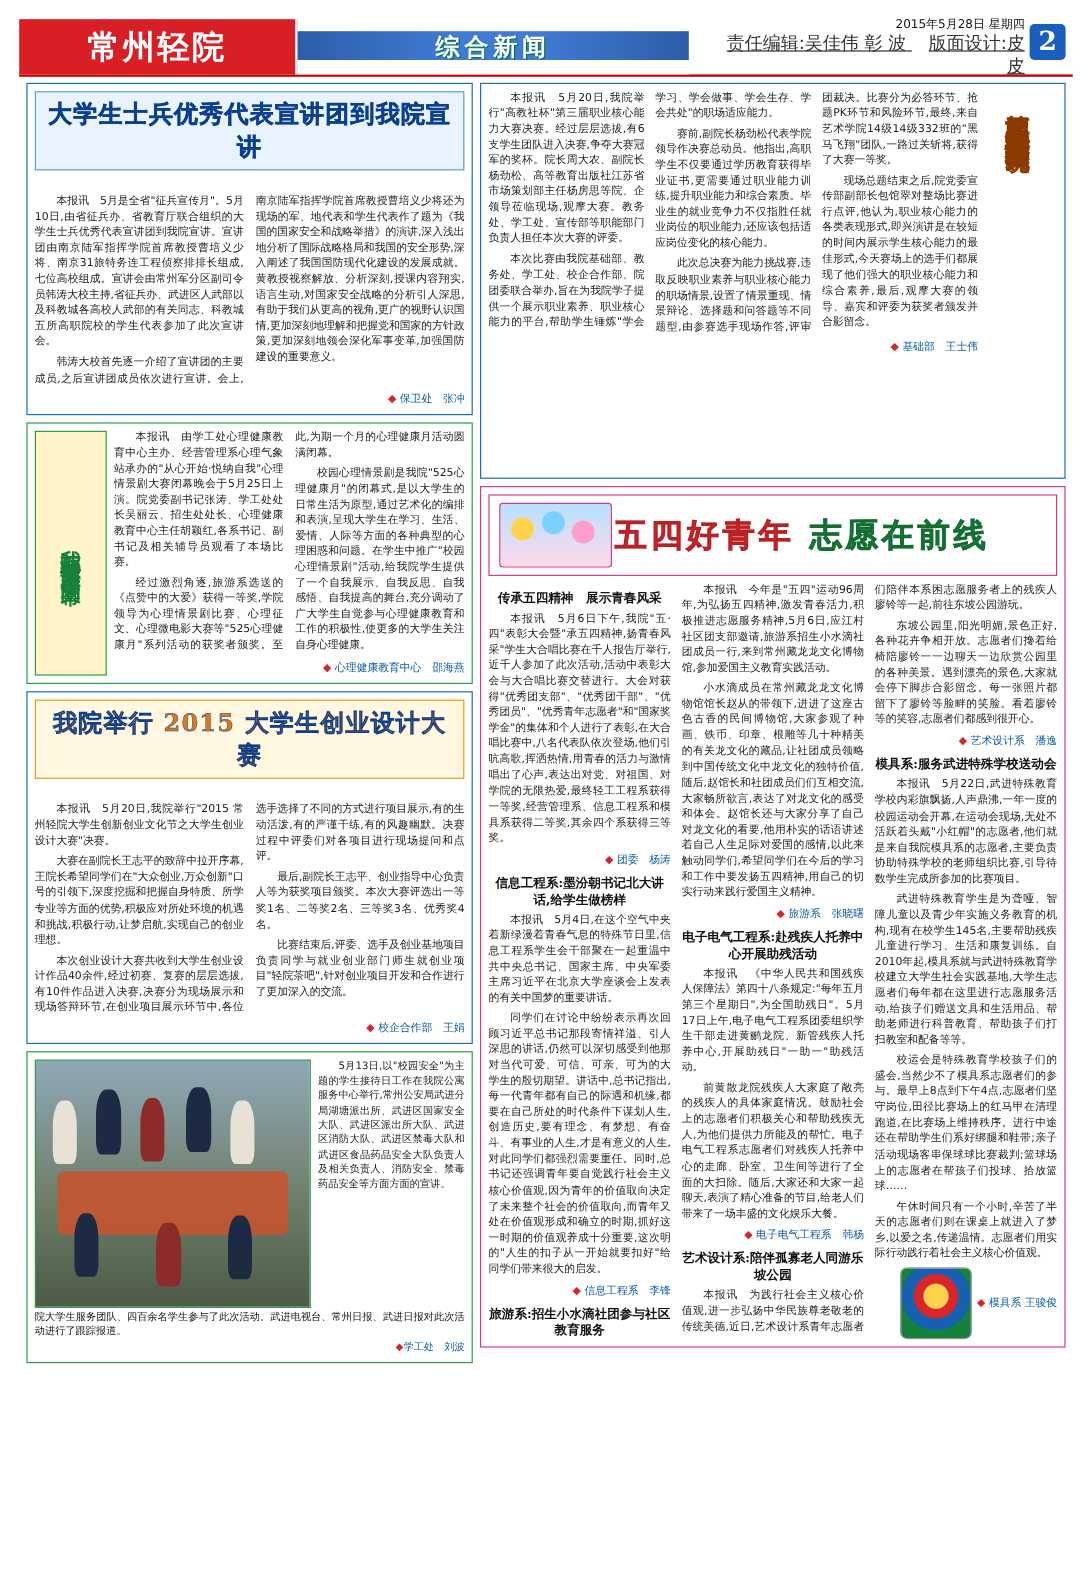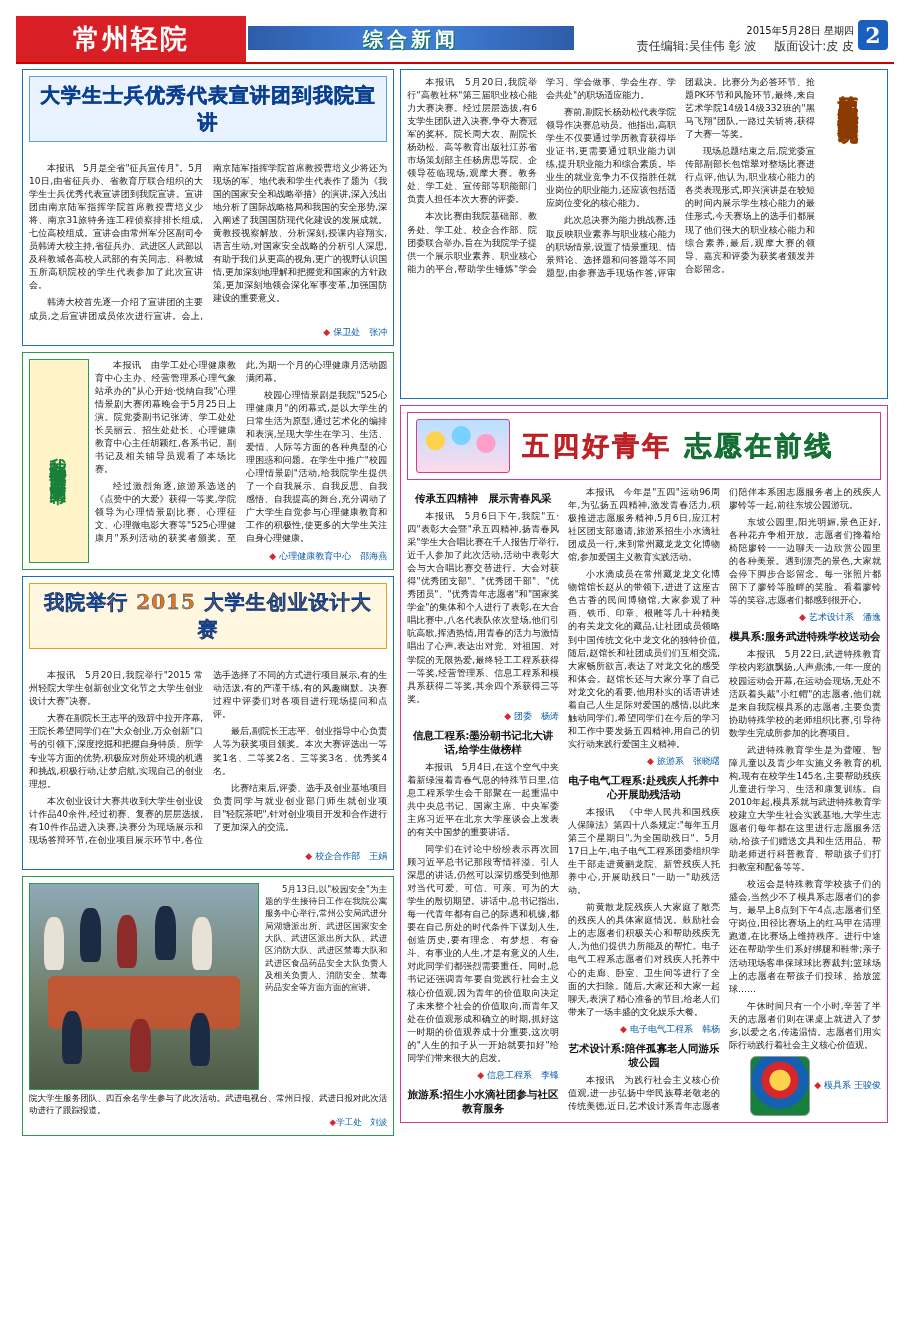--- a/index.html
+++ b/index.html
@@ -38,21 +38,21 @@
   .mast-title{
     position:relative;z-index:2;color:#fff;font-weight:bold;font-size:20px;
     font-family:"DejaVu Serif","Liberation Serif",serif;letter-spacing:4px;
     text-shadow:1px 1px 0 #073;
   }
   .mast-right{
     width:320px;display:flex;flex-direction:column;justify-content:center;
     padding-right:40px;box-sizing:border-box;text-align:right;
   }
   .mast-date{font-size:10px;color:#111;margin-bottom:0;}
-  .mast-editor{font-size:12px;color:#333;}
+  .mast-editor{font-size:15px;color:#333;text-decoration:underline;}
   .mast-editor span{margin-left:14px;}
   .page-num{
     position:absolute;right:6px;top:4px;width:30px;height:30px;border-radius:4px;
     background:#1b5fbe;color:#fff;font-size:22px;font-weight:bold;
     display:flex;align-items:center;justify-content:center;
     font-family:"DejaVu Serif","Liberation Serif",serif;
   }
 
   
   .content{position:relative;padding:5px 6px;box-sizing:border-box;}
@@ -109,21 +109,21 @@
     align-items:center;justify-content:center;margin-right:6px;flex:none;
   }
   .psy-strip .vtxt{
     writing-mode:vertical-rl;text-orientation:upright;
     font-weight:bold;font-size:17px;color:#17803a;letter-spacing:3px;
     font-family:"DejaVu Serif","Liberation Serif",serif;
   }
 
   
   .mf-banner{
-    display:flex;align-items:center;gap:12px;border:1px solid #d63a8a;
+    display:flex;align-items:center;gap:2px;border:1px solid #d63a8a;
     padding:6px 8px;background:#fff;margin-bottom:6px;
   }
   .mf-stamp{
     width:92px;height:52px;flex:none;
     background:
       radial-gradient(circle at 20% 40%,#ffd24d 0 9px,transparent 10px),
       radial-gradient(circle at 48% 30%,#7ad0ff 0 9px,transparent 10px),
       radial-gradient(circle at 75% 45%,#ff9ecb 0 9px,transparent 10px),
       linear-gradient(180deg,#b7e1ff,#ffd9ec);
     border:1px solid #d63a8a;border-radius:3px;
@@ -249,20 +249,21 @@
 
         <div class="box blue" style="display:flex;height:330px;">
           <div style="flex:1;">
             <div class="cols3">
               <p class="body">本报讯　5月20日,我院举行"高教社杯"第三届职业核心能力大赛决赛。经过层层选拔,有6支学生团队进入决赛,争夺大赛冠军的奖杯。院长周大农、副院长杨劲松、高等教育出版社江苏省市场策划部主任杨房思等院、企领导莅临现场,观摩大赛。教务处、学工处、宣传部等职能部门负责人担任本次大赛的评委。</p>
               <p class="body">本次比赛由我院基础部、教务处、学工处、校企合作部、院团委联合举办,旨在为我院学子提供一个展示职业素养、职业核心能力的平台,帮助学生锤炼"学会学习、学会做事、学会生存、学会共处"的职场适应能力。</p>
               <p class="body">赛前,副院长杨劲松代表学院领导作决赛总动员。他指出,高职学生不仅要通过学历教育获得毕业证书,更需要通过职业能力训练,提升职业能力和综合素质。毕业生的就业竞争力不仅指胜任就业岗位的职业能力,还应该包括适应岗位变化的核心能力。</p>
               <p class="body">此次总决赛为能力挑战赛,违取反映职业素养与职业核心能力的职场情景,设置了情景重现、情景辩论、选择题和问答题等不同题型,由参赛选手现场作答,评审团裁决。比赛分为必答环节、抢题PK环节和风险环节,最终,来自艺术学院14级14级332班的"黑马飞翔"团队,一路过关斩将,获得了大赛一等奖。</p>
               <p class="body">现场总题结束之后,院党委宣传部副部长包馆翠对整场比赛进行点评,他认为,职业核心能力的各类表现形式,即兴演讲是在较短的时间内展示学生核心能力的最佳形式,今天赛场上的选手们都展现了他们强大的职业核心能力和综合素养,最后,观摩大赛的领导、嘉宾和评委为获奖者颁发并合影留念。</p>
             </div>
+            <div class="byline"><span class="dot">◆</span><span>基础部　王士伟</span></div>
           </div>
           <div style="width:66px;flex:none;display:flex;align-items:flex-start;justify-content:center;padding-top:4px;">
             <div class="vtitle">第三届职业核心能力大赛结果揭晓</div>
           </div>
         </div>
 
         <div class="box pink">
           <div class="mf-banner">
             <div class="mf-stamp"></div>
             <div class="mf-text">五四好青年 志愿在前线</div>

